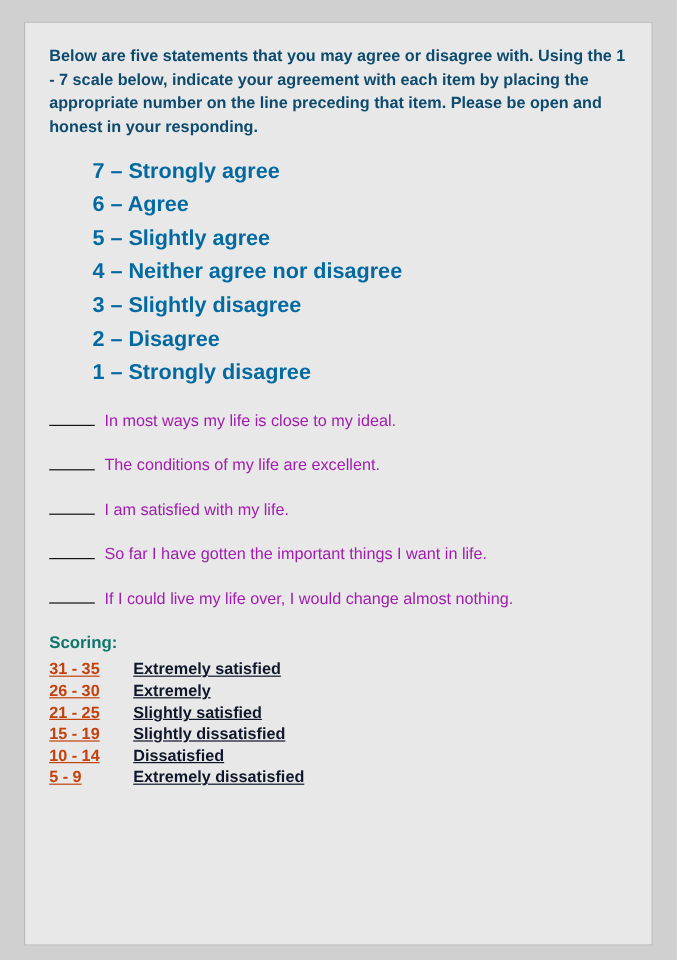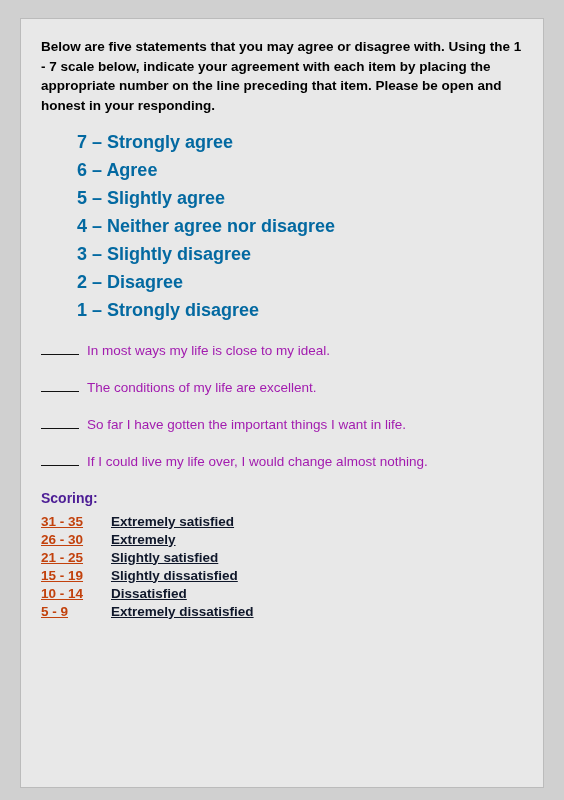--- a/index.html
+++ b/index.html
@@ -23,21 +23,21 @@
       min-height: 770px;
       background: #e8e8e8;
       margin: 18px auto;
       padding: 18px 20px;
       border: 1px solid #bbb;
     }
 
     .instructions {
       font-size: 13.5px;
       font-weight: bold;
-      color: #000000;
+      color: #0c4a6e;
       line-height: 1.45;
       margin-bottom: 14px;
     }
 
     .scale-list {
       list-style: none;
       margin-bottom: 18px;
     }
 
     .scale-list li {
@@ -73,21 +73,21 @@
       flex: 1;
     }
 
     .scoring-section {
       margin-top: 8px;
     }
 
     .scoring-title {
       font-size: 14px;
       font-weight: bold;
-      color: #4c1d95;
+      color: #0f766e;
       margin-bottom: 6px;
     }
 
     .scoring-table {
       border-collapse: collapse;
       width: 100%;
     }
 
     .scoring-table tr td {
       padding: 1.5px 0;
@@ -130,20 +130,24 @@
     <div class="statement-row">
       <span class="blank-line"></span>
       <span class="statement-text">In most ways my life is close to my ideal.</span>
     </div>
     <div class="statement-row">
       <span class="blank-line"></span>
       <span class="statement-text">The conditions of my life are excellent.</span>
     </div>
     <div class="statement-row">
       <span class="blank-line"></span>
+      <span class="statement-text">I am satisfied with my life.</span>
+    </div>
+    <div class="statement-row">
+      <span class="blank-line"></span>
       <span class="statement-text">So far I have gotten the important things I want in life.</span>
     </div>
     <div class="statement-row">
       <span class="blank-line"></span>
       <span class="statement-text">If I could live my life over, I would change almost nothing.</span>
     </div>
   </div>
 
   <div class="scoring-section">
     <div class="scoring-title">Scoring:</div>

